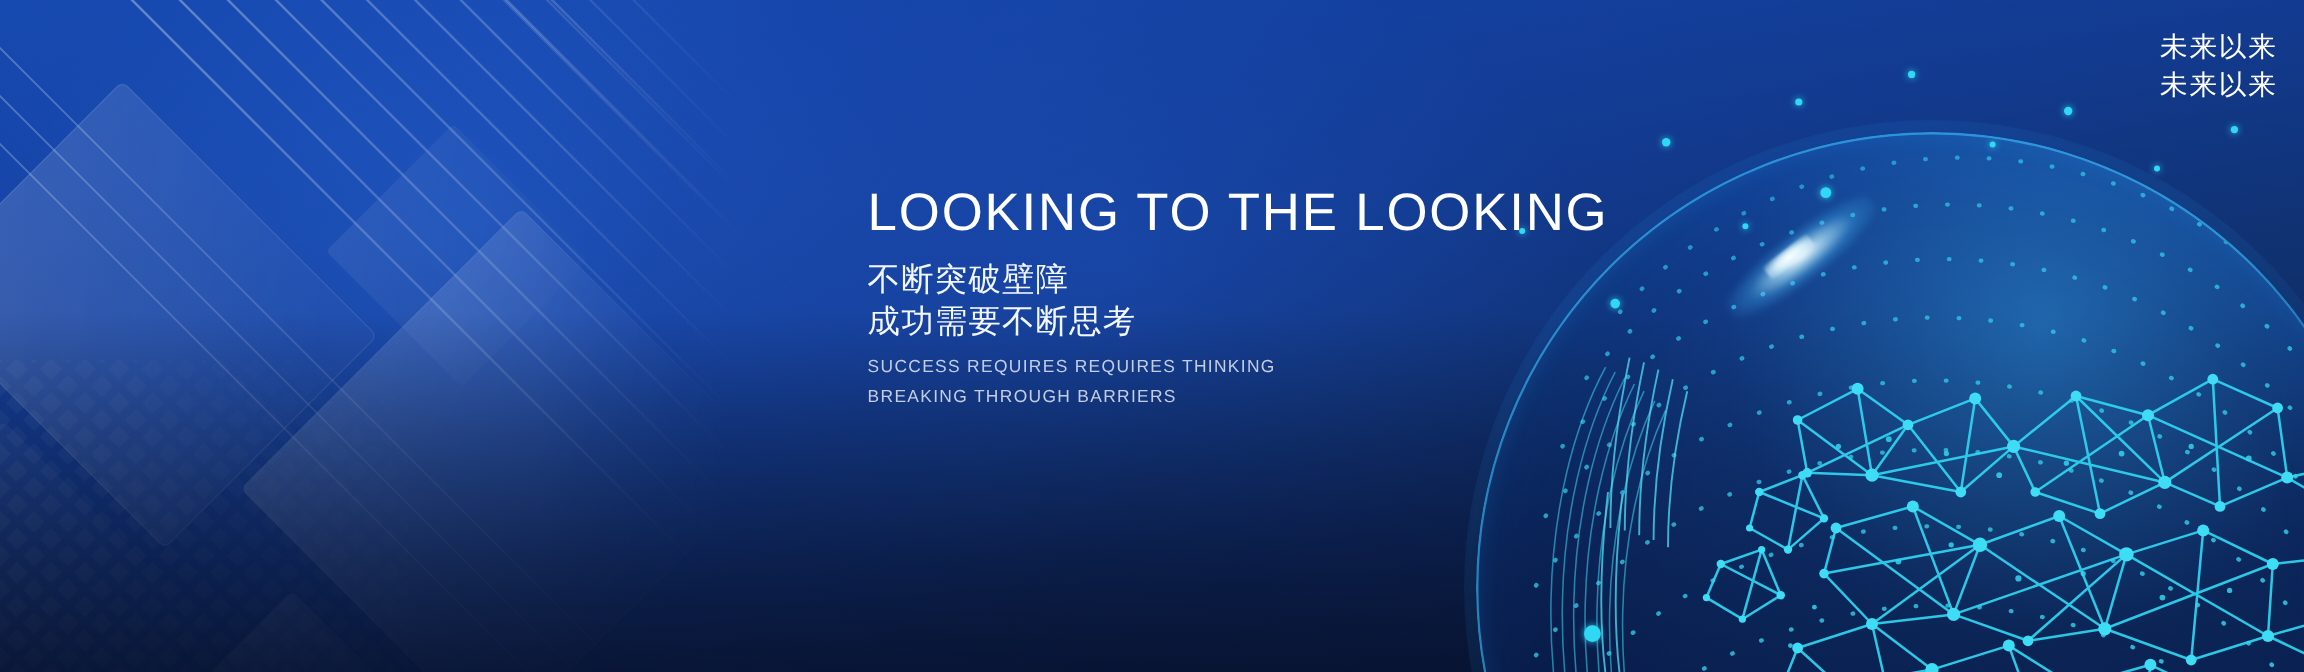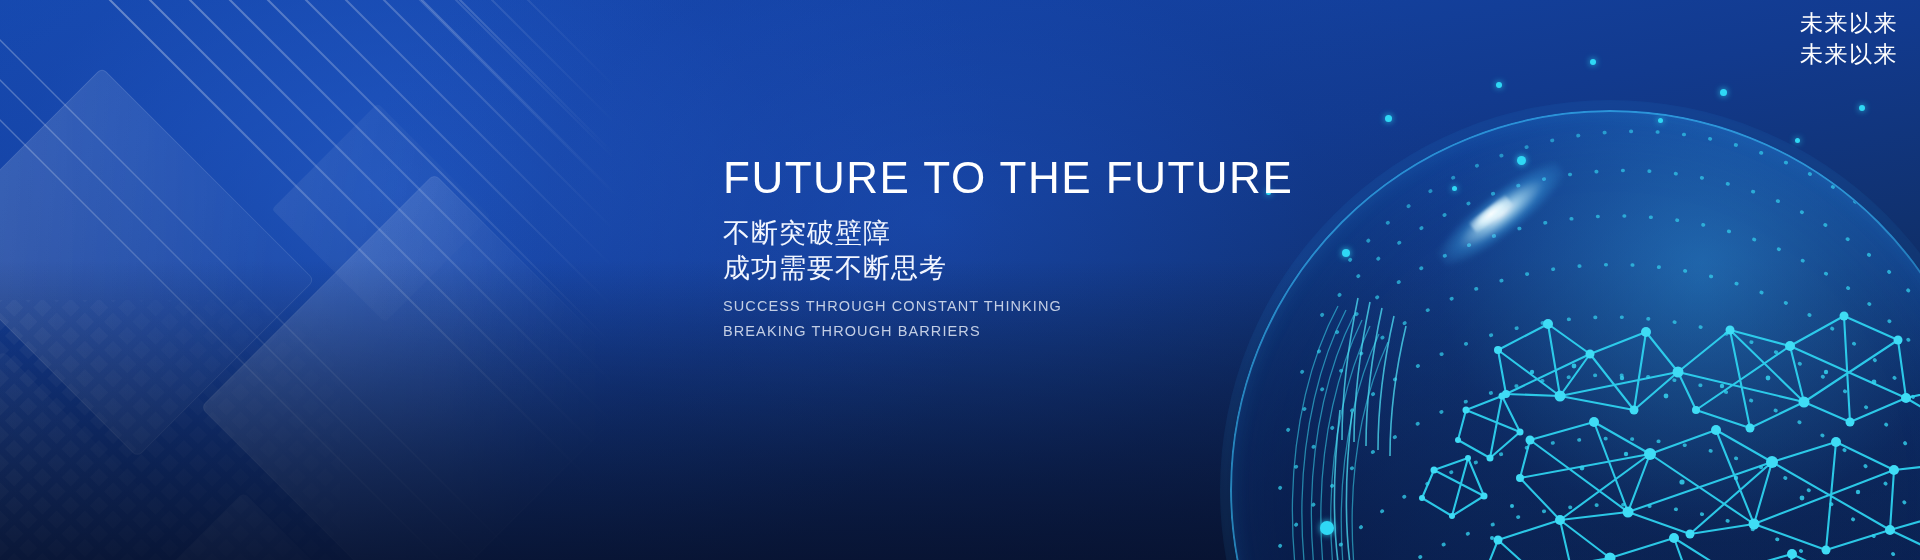--- a/index.html
+++ b/index.html
@@ -144,21 +144,21 @@
     color: #c3cee4;
     letter-spacing: 1.1px;
     margin: 9px 0 0 0;
   }
   .sub-en div { white-space: nowrap; }
 
   
   .corner-tag {
     position: absolute;
     right: 22px;
-    top: 8px;
+    top: 24px;
     text-align: right;
     font-size: 23px;
     line-height: 1.35;
     color: #ffffff;
     letter-spacing: 1.5px;
   }
   .corner-tag div { white-space: nowrap; }
 
   
   .dot {
@@ -501,24 +501,24 @@
       <span class="dot" style="left: 1265.5px; top: 189.5px; width: 5px; height: 5px;"></span>
       <span class="dot" style="left: 1320px; top: 521px; width: 14px; height: 14px;"></span>
     </div>
 
   <div class="corner-tag">
     <div>未来以来</div>
     <div>未来以来</div>
   </div>
 
   <div class="text-block">
-    <div class="title-en">FUTURE TO THE FUTURE</div>
+    <div class="title-en">LOOKING TO THE LOOKING</div>
     <div class="sub-cn">
       <div>不断突破壁障</div>
       <div>成功需要不断思考</div>
     </div>
     <div class="sub-en">
-      <div>SUCCESS THROUGH CONSTANT THINKING</div>
+      <div>SUCCESS REQUIRES REQUIRES THINKING</div>
       <div>BREAKING THROUGH BARRIERS</div>
     </div>
   </div>
 
 </div>
 
 </body></html>

